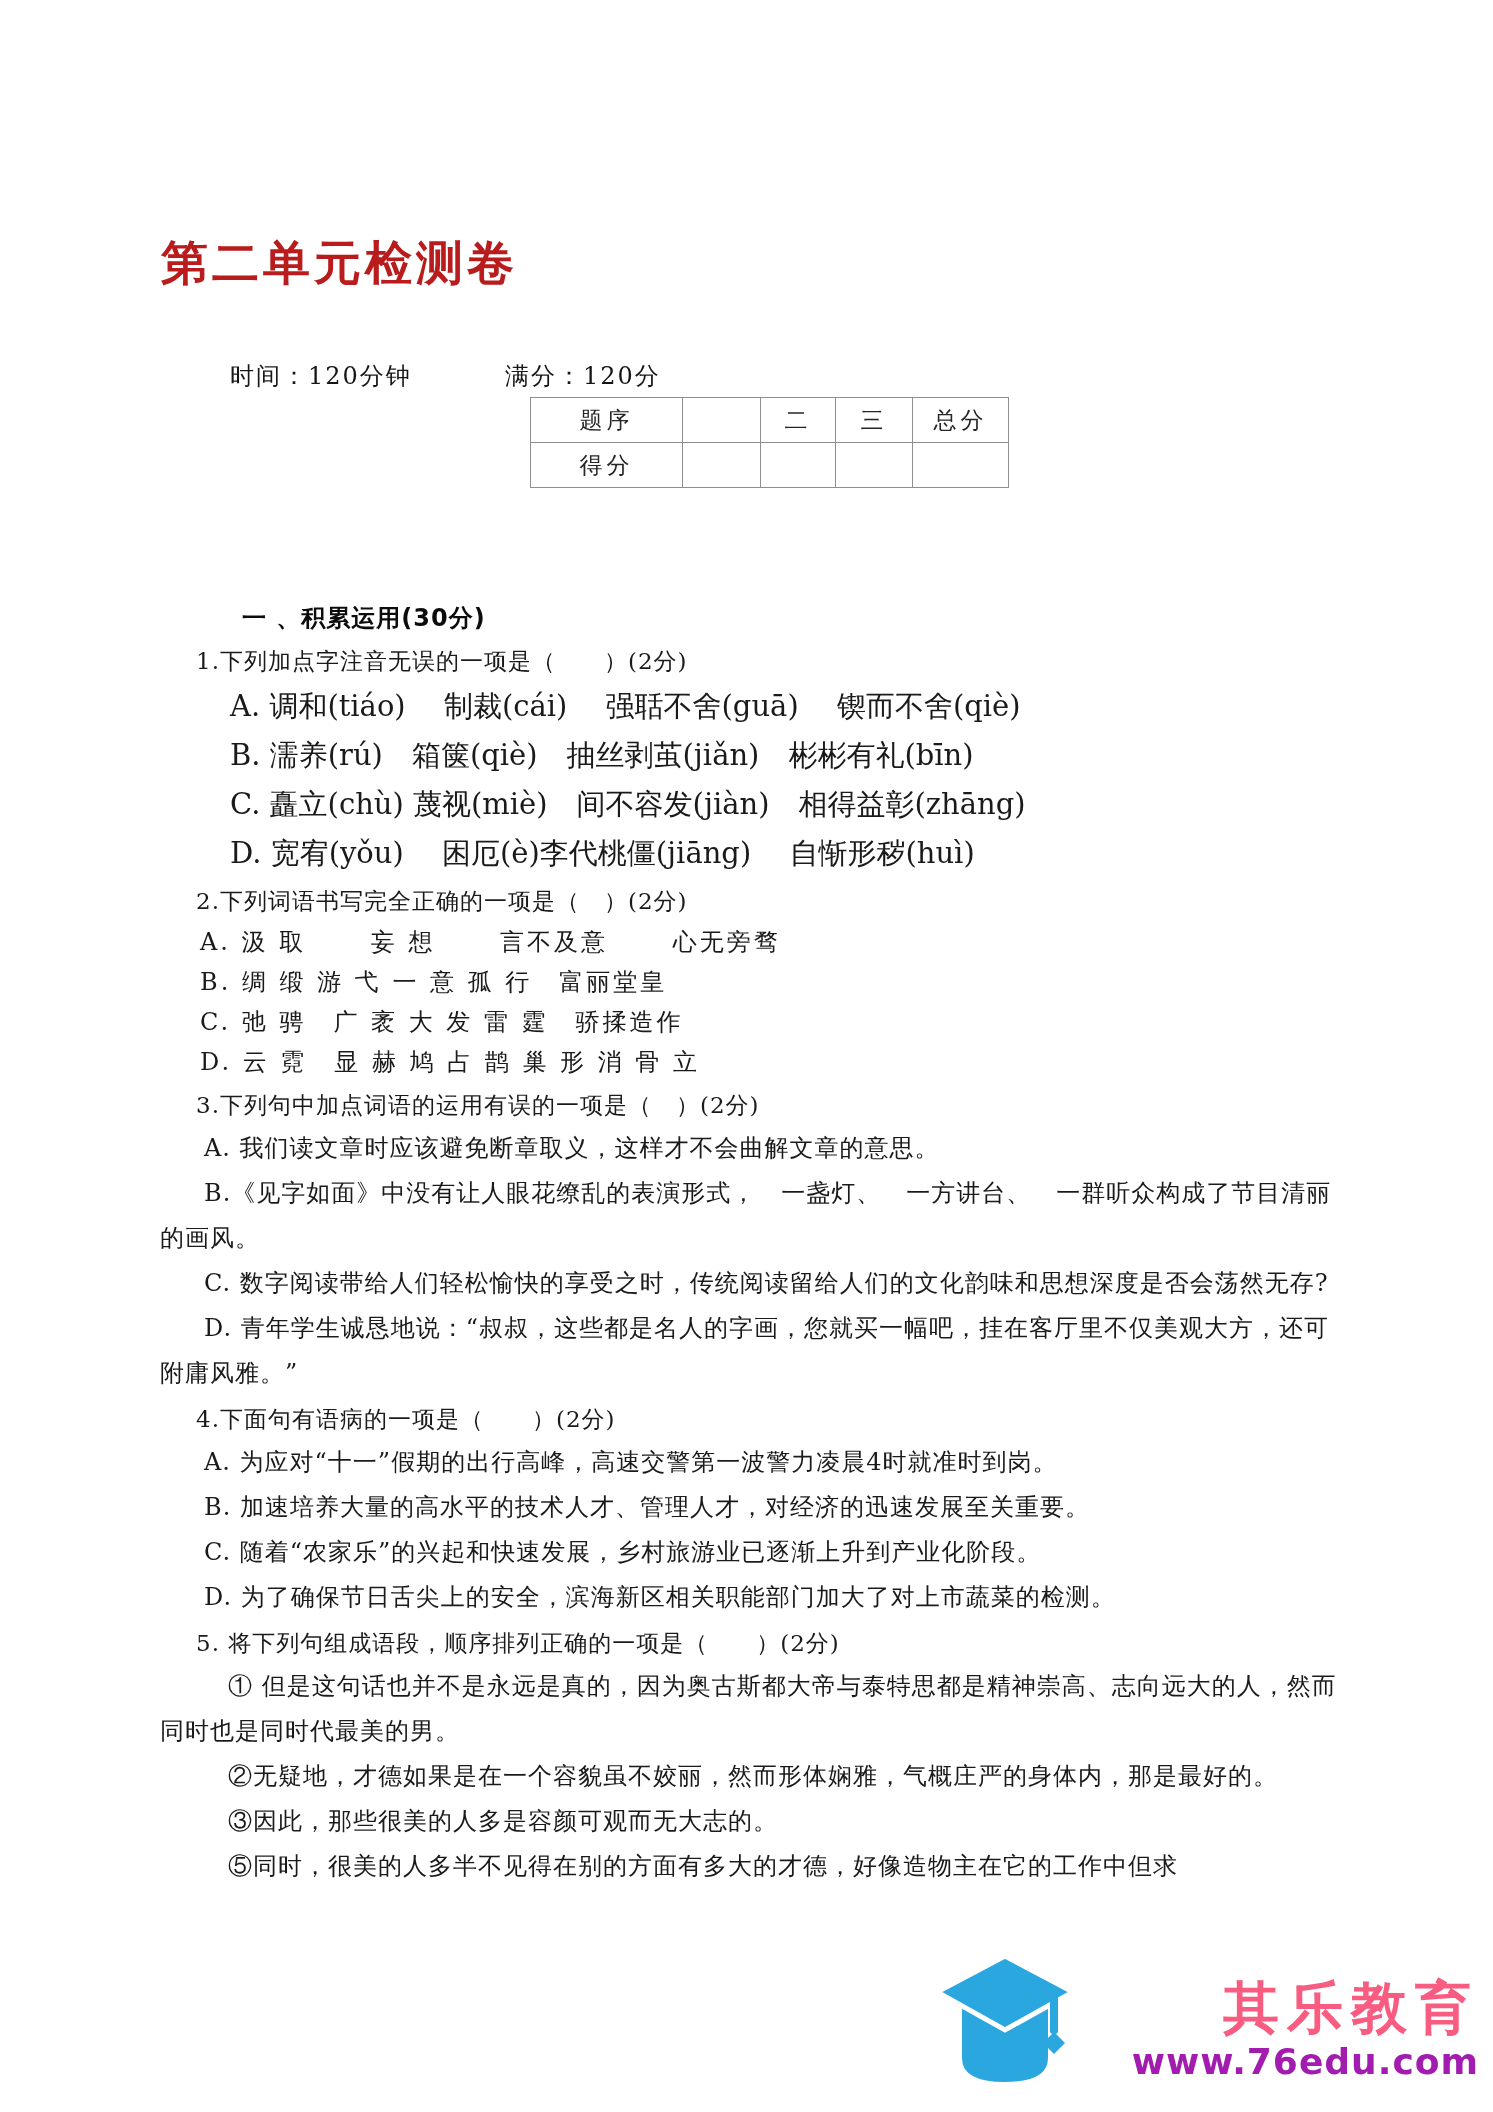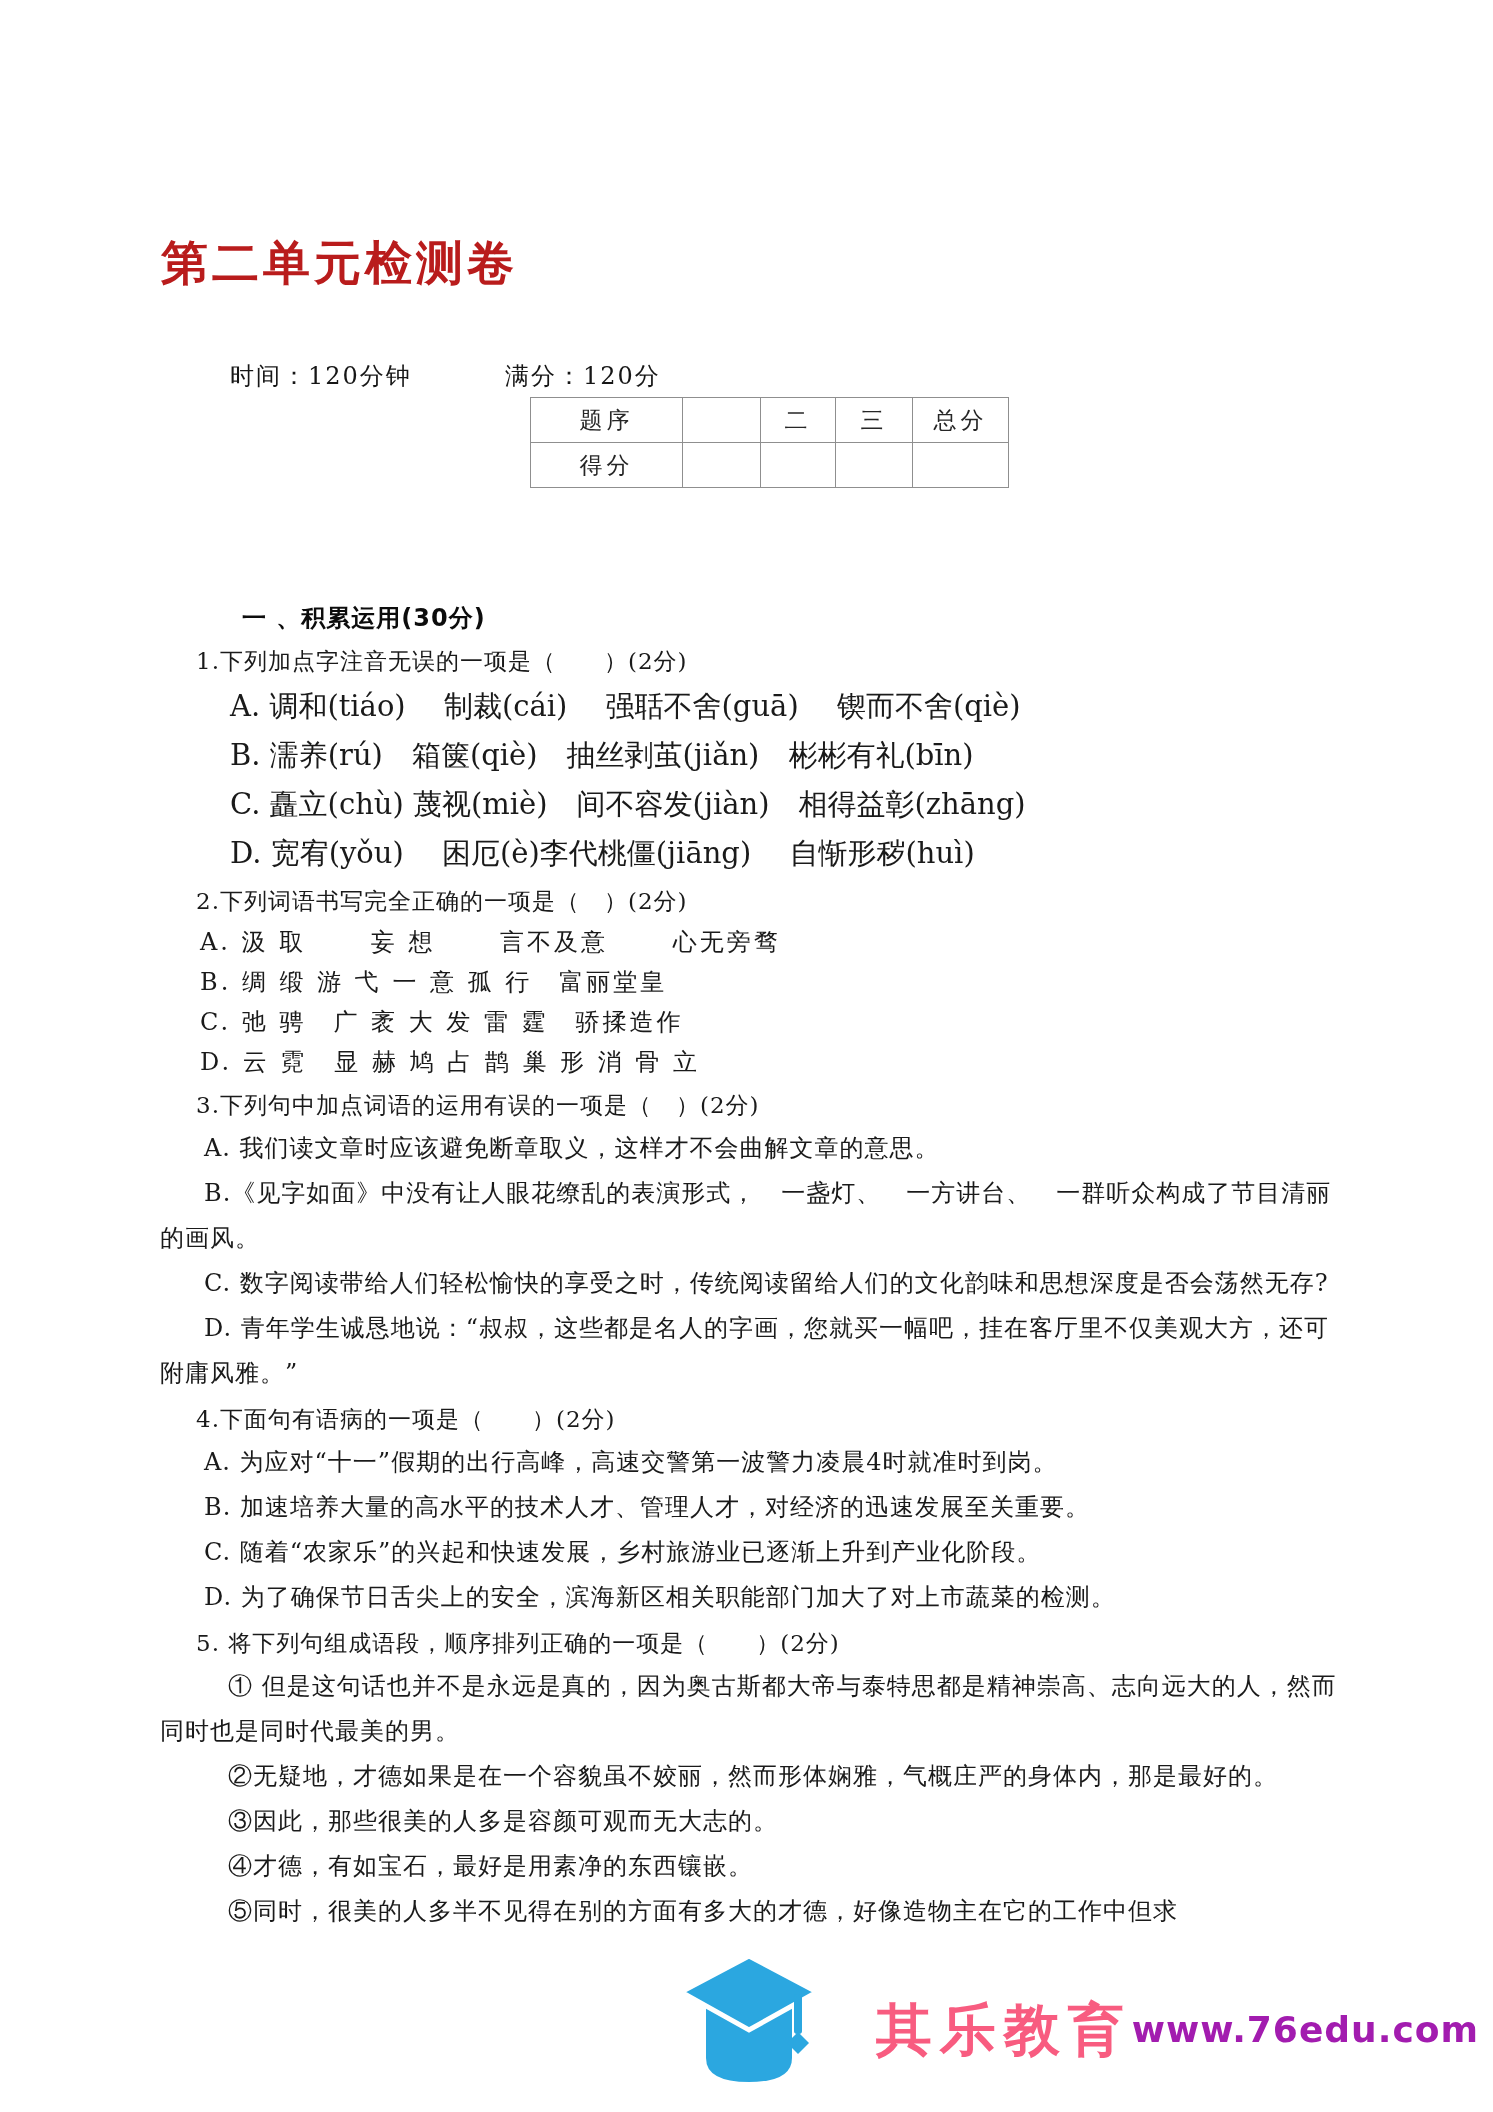--- a/index.html
+++ b/index.html
@@ -41,21 +41,21 @@
   .opt-lg    { font-size:29px; line-height:49px; text-indent:70px; white-space:nowrap; }
   .opt-md    { font-size:24px; line-height:40px; text-indent:40px; letter-spacing:3px; white-space:nowrap; }
   .opt-wrap  { font-size:24px; line-height:45px; text-indent:44px; letter-spacing:1px; }
   .opt-item  { font-size:24px; line-height:45px; text-indent:68px; letter-spacing:1px; }
   .q { margin-bottom:2px; }
   .logo {
     position:absolute; right:14px; bottom:6px;
     display:flex; align-items:center; gap:20px;
     font-family:"DejaVu Sans","Liberation Sans",sans-serif;
   }
-  .logo-text { display:flex; flex-direction:row; align-items:center;margin-left:36px; }
+  .logo-text { display:flex; flex-direction:column; align-items:flex-end;margin-left:36px; }
   .brand-name {
     font-weight:bold; font-size:56px; letter-spacing:8px; line-height:64px;
   }
   .brand-url {
     font-weight:bold; font-size:36px; line-height:44px; letter-spacing:1px;
   }
 </style>
 </head>
 <body>
 
@@ -128,21 +128,20 @@
       <p class="opt-wrap">B.  加速培养大量的高水平的技术人才、管理人才，对经济的迅速发展至关重要。</p>
       <p class="opt-wrap">C.  随着“农家乐”的兴起和快速发展，乡村旅游业已逐渐上升到产业化阶段。</p>
       <p class="opt-wrap">D.  为了确保节日舌尖上的安全，滨海新区相关职能部门加大了对上市蔬菜的检测。</p>
     </div>
 
     <div class="q">
       <p class="stem">5.  将下列句组成语段，顺序排列正确的一项是（　　）(2分)</p>
       <p class="opt-item">① 但是这句话也并不是永远是真的，因为奥古斯都大帝与泰特思都是精神崇高、志向远大的人，然而同时也是同时代最美的男。</p>
       <p class="opt-item">②无疑地，才德如果是在一个容貌虽不姣丽，然而形体娴雅，气概庄严的身体内，那是最好的。</p>
       <p class="opt-item">③因此，那些很美的人多是容颜可观而无大志的。</p>
-      <p class="opt-item">④才德，有如宝石，最好是用素净的东西镶嵌。</p>
       <p class="opt-item">⑤同时，很美的人多半不见得在别的方面有多大的才德，好像造物主在它的工作中但求</p>
     </div>
 
   </div>
 
   <div class="logo">
     <span>
       <svg width="140" height="148" viewBox="0 0 140 148">
         <g fill="#2BA7E0">
           <path d="M26 50 H112 V104 Q112 128 69 128 Q26 128 26 104 Z"></path>

